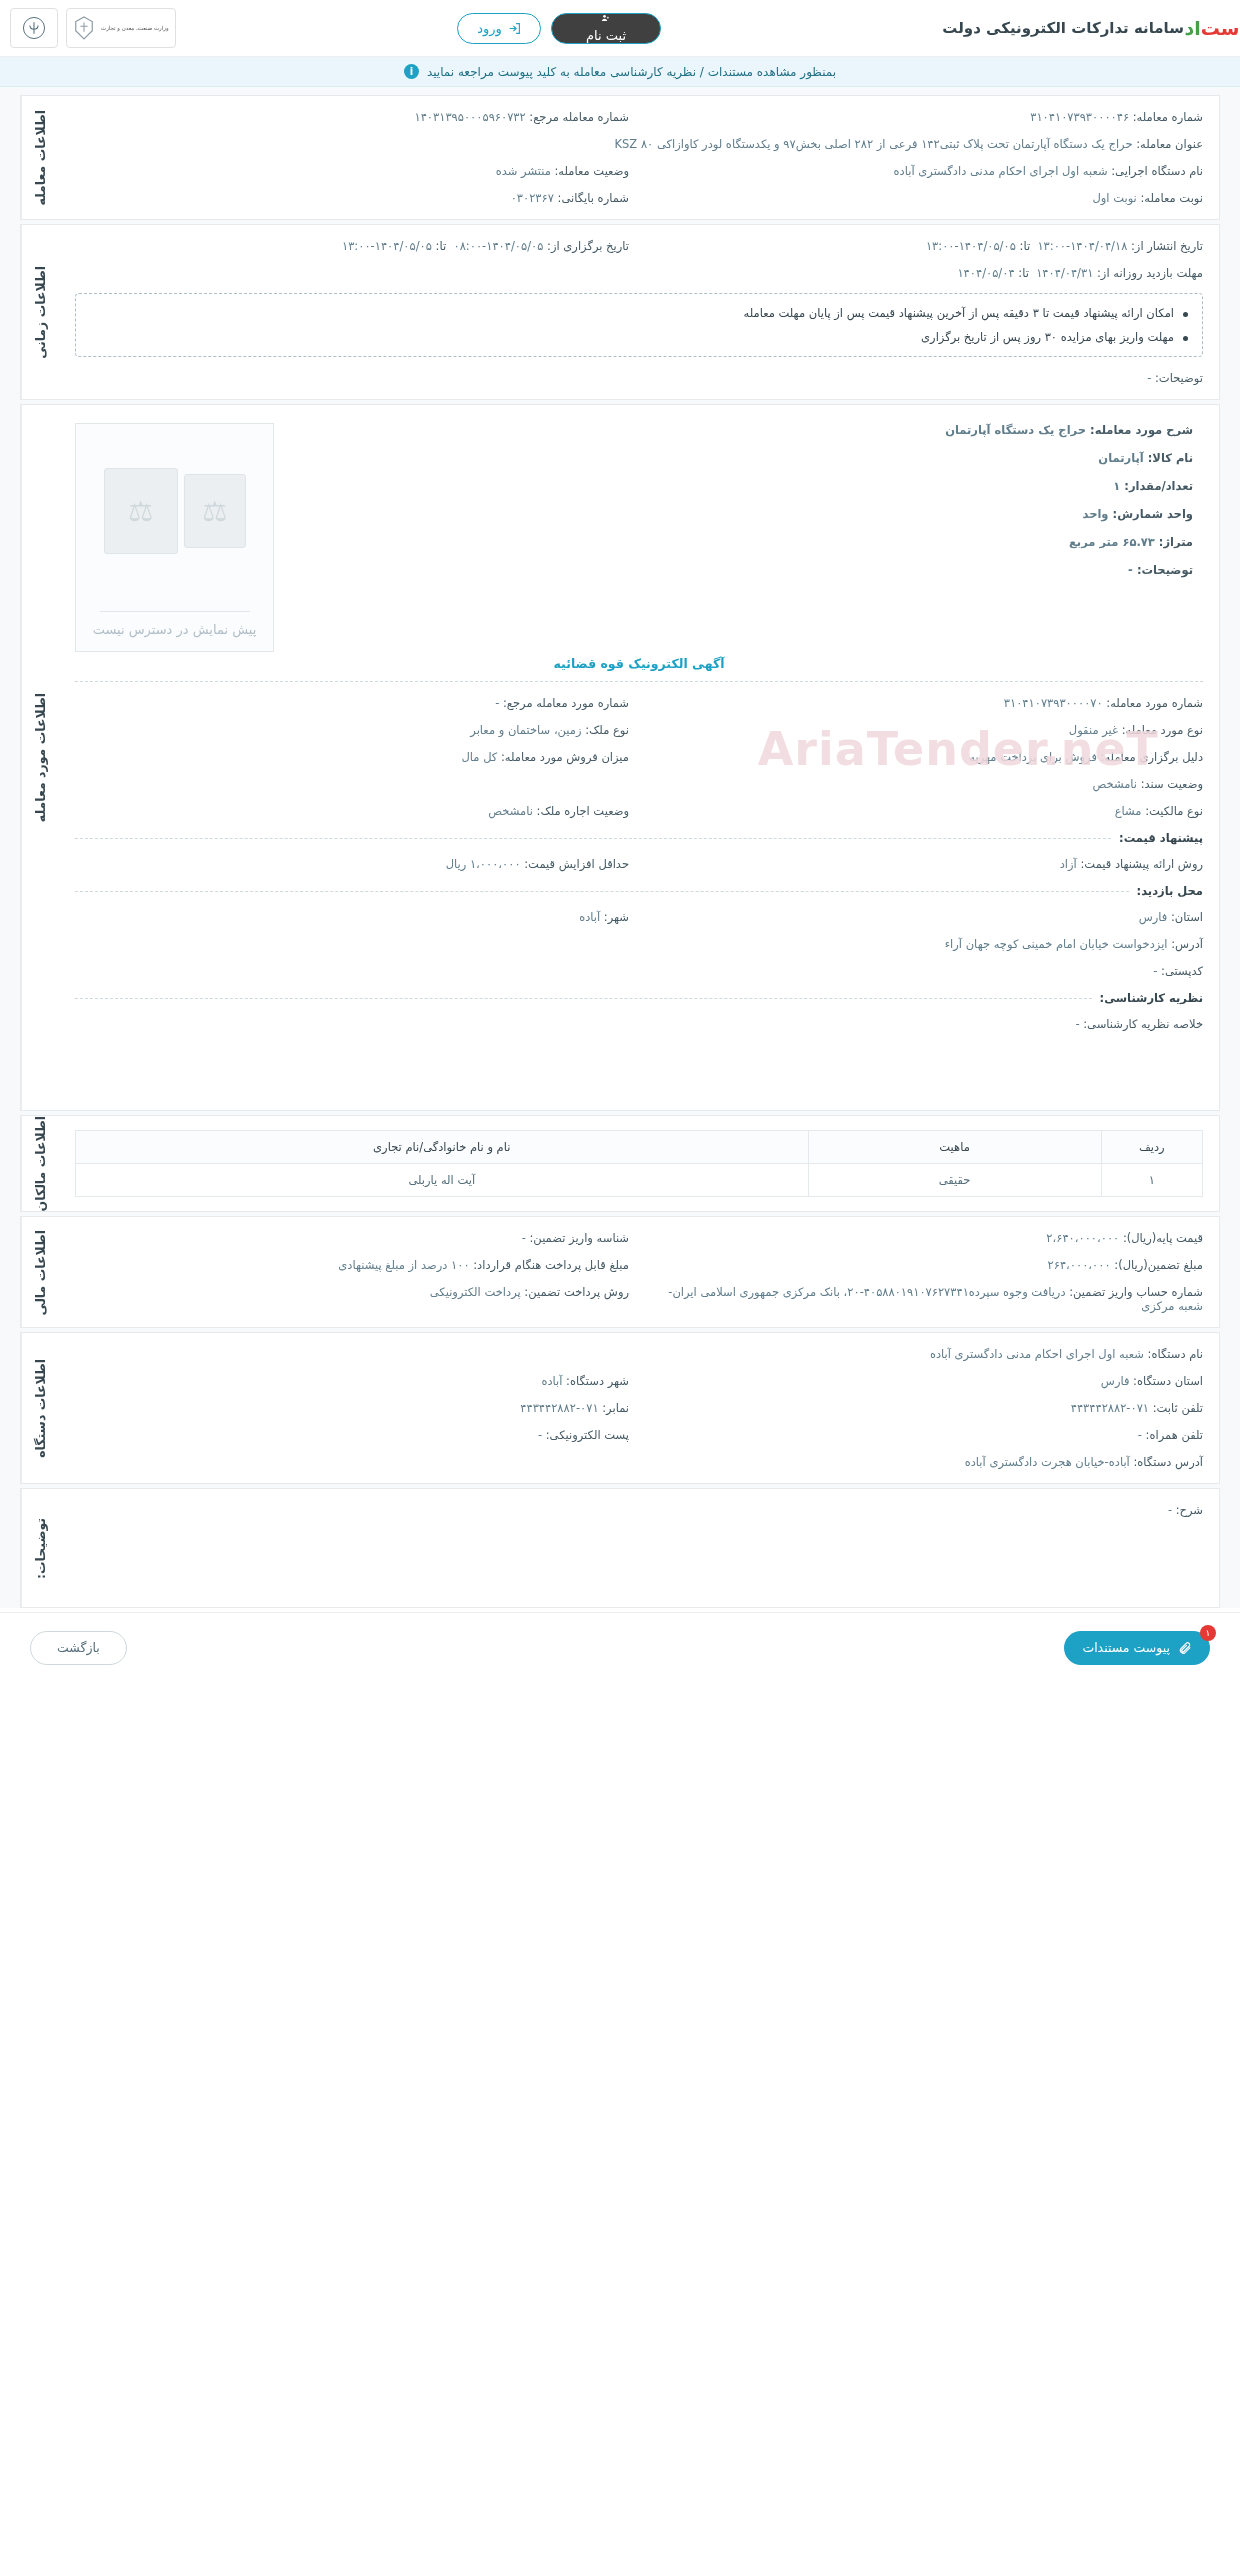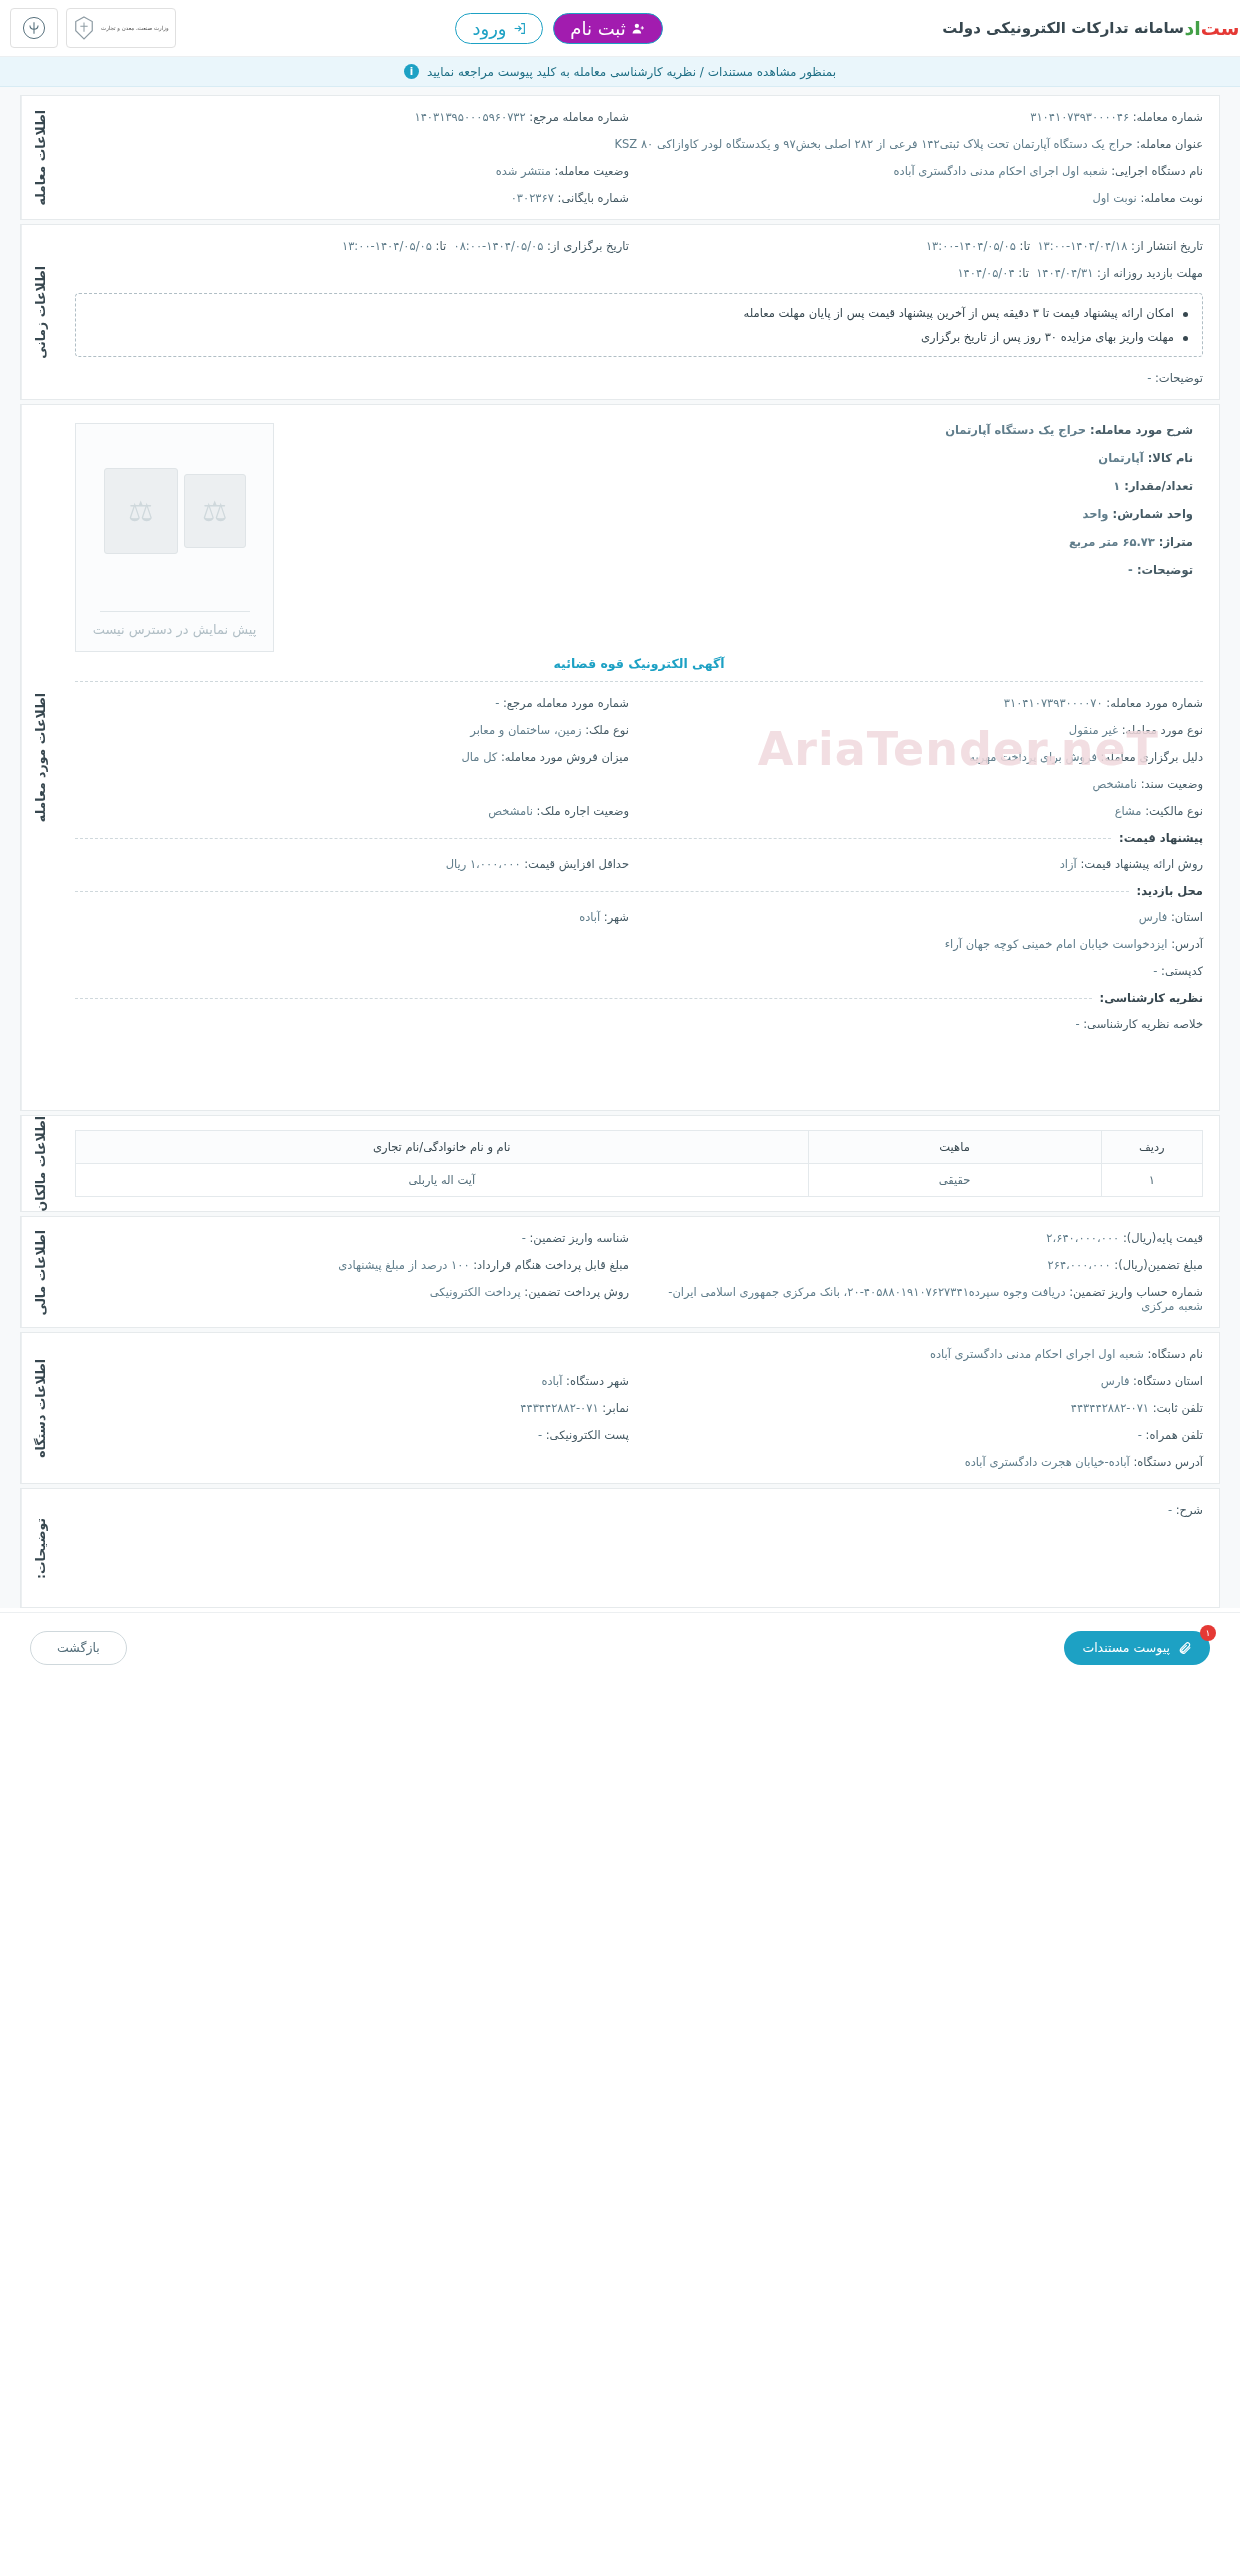--- a/index.html
+++ b/index.html
@@ -34,28 +34,29 @@
     color: #e53935;
     letter-spacing: -2px;
   }
   .brand-logo span.g { color: #43a047; }
   .topbar-center { display: flex; align-items: center; gap: 10px; }
   .btn-login, .btn-register {
     border-radius: 17px;
     height: 31px;
     display: flex; align-items: center; justify-content: center;
     gap: 6px;
-    font-size: 18px;
+    font-size: 13px;
     cursor: pointer;
     padding: 0 16px;
     border: 1px solid #1da1c4;
   }
   .btn-register {
-    background: #a21caf; color: #fff; border-color: #1da1c4;
+    background: #404040; color: #fff; border-color: #1da1c4;
     min-width: 110px;
+    flex-direction: column;
   }
   .btn-login {
     background: #ffffff; color: #1da1c4;
     min-width: 84px;
   }
   .topbar-left { display: flex; align-items: center; gap: 8px; }
   .gov-logo {
     width: 48px; height: 40px; border: 1px solid #e0e0e0; border-radius: 4px;
     display: flex; align-items: center; justify-content: center;
     background: #fff;

